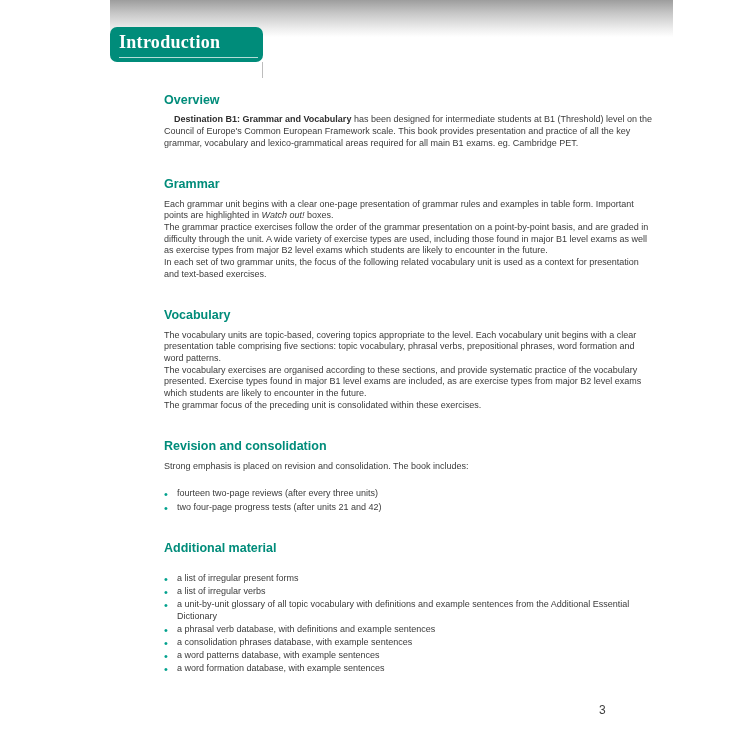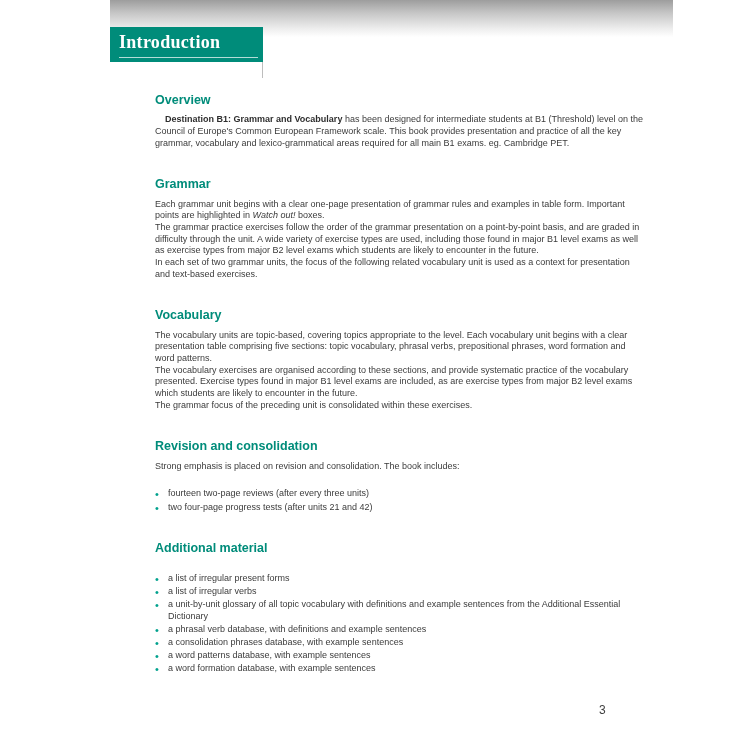--- a/index.html
+++ b/index.html
@@ -11,38 +11,38 @@
     position:relative;
     overflow:hidden;
   }
   .top-gradient {
     position:absolute; left:110px; top:0; width:563px; height:37px;
     background:linear-gradient(to bottom, #9d9d9d 0%, #c6c6c6 35%, #eeeeee 78%, #ffffff 100%);
   }
   .title-box {
     position:absolute; left:110px; top:27px; width:153px; height:35px;
     background:#008c7a;
-    display:flex; align-items:center;
+    display:flex; align-items:center;border-radius:7px;
   }
   .title-text {
     font-family:"Liberation Serif", serif;
     font-weight:bold; font-size:18px; color:#ffffff;
     padding-left:9px; letter-spacing:0.3px;
     position:relative; top:-2px;
   }
   .title-underline {
     position:absolute; left:9px; right:5px; bottom:4px; height:1px;
     background:rgba(255,255,255,0.7);
   }
   .tick {
     position:absolute; left:262px; top:62px; width:1px; height:16px;
     background:#bdbdbd;
   }
   .content {
-    position:absolute; left:155px; top:92px; width:492px;
+    position:absolute; left:164px; top:92px; width:492px;
     font-size:9px; line-height:1.3;
   }
   .sec-title {
     font-size:12.5px; color:#008c7a; font-weight:bold;
     margin:27px 0 6px 0;
   }
   section:first-child .sec-title { margin-top:0; }
   .para { margin:0; }
   .para strong { color:#2e2e2e;padding-left:10px; }
   ul.bullets { list-style:none; margin:16px 0 0 0; padding:0 0 0 13px; }

